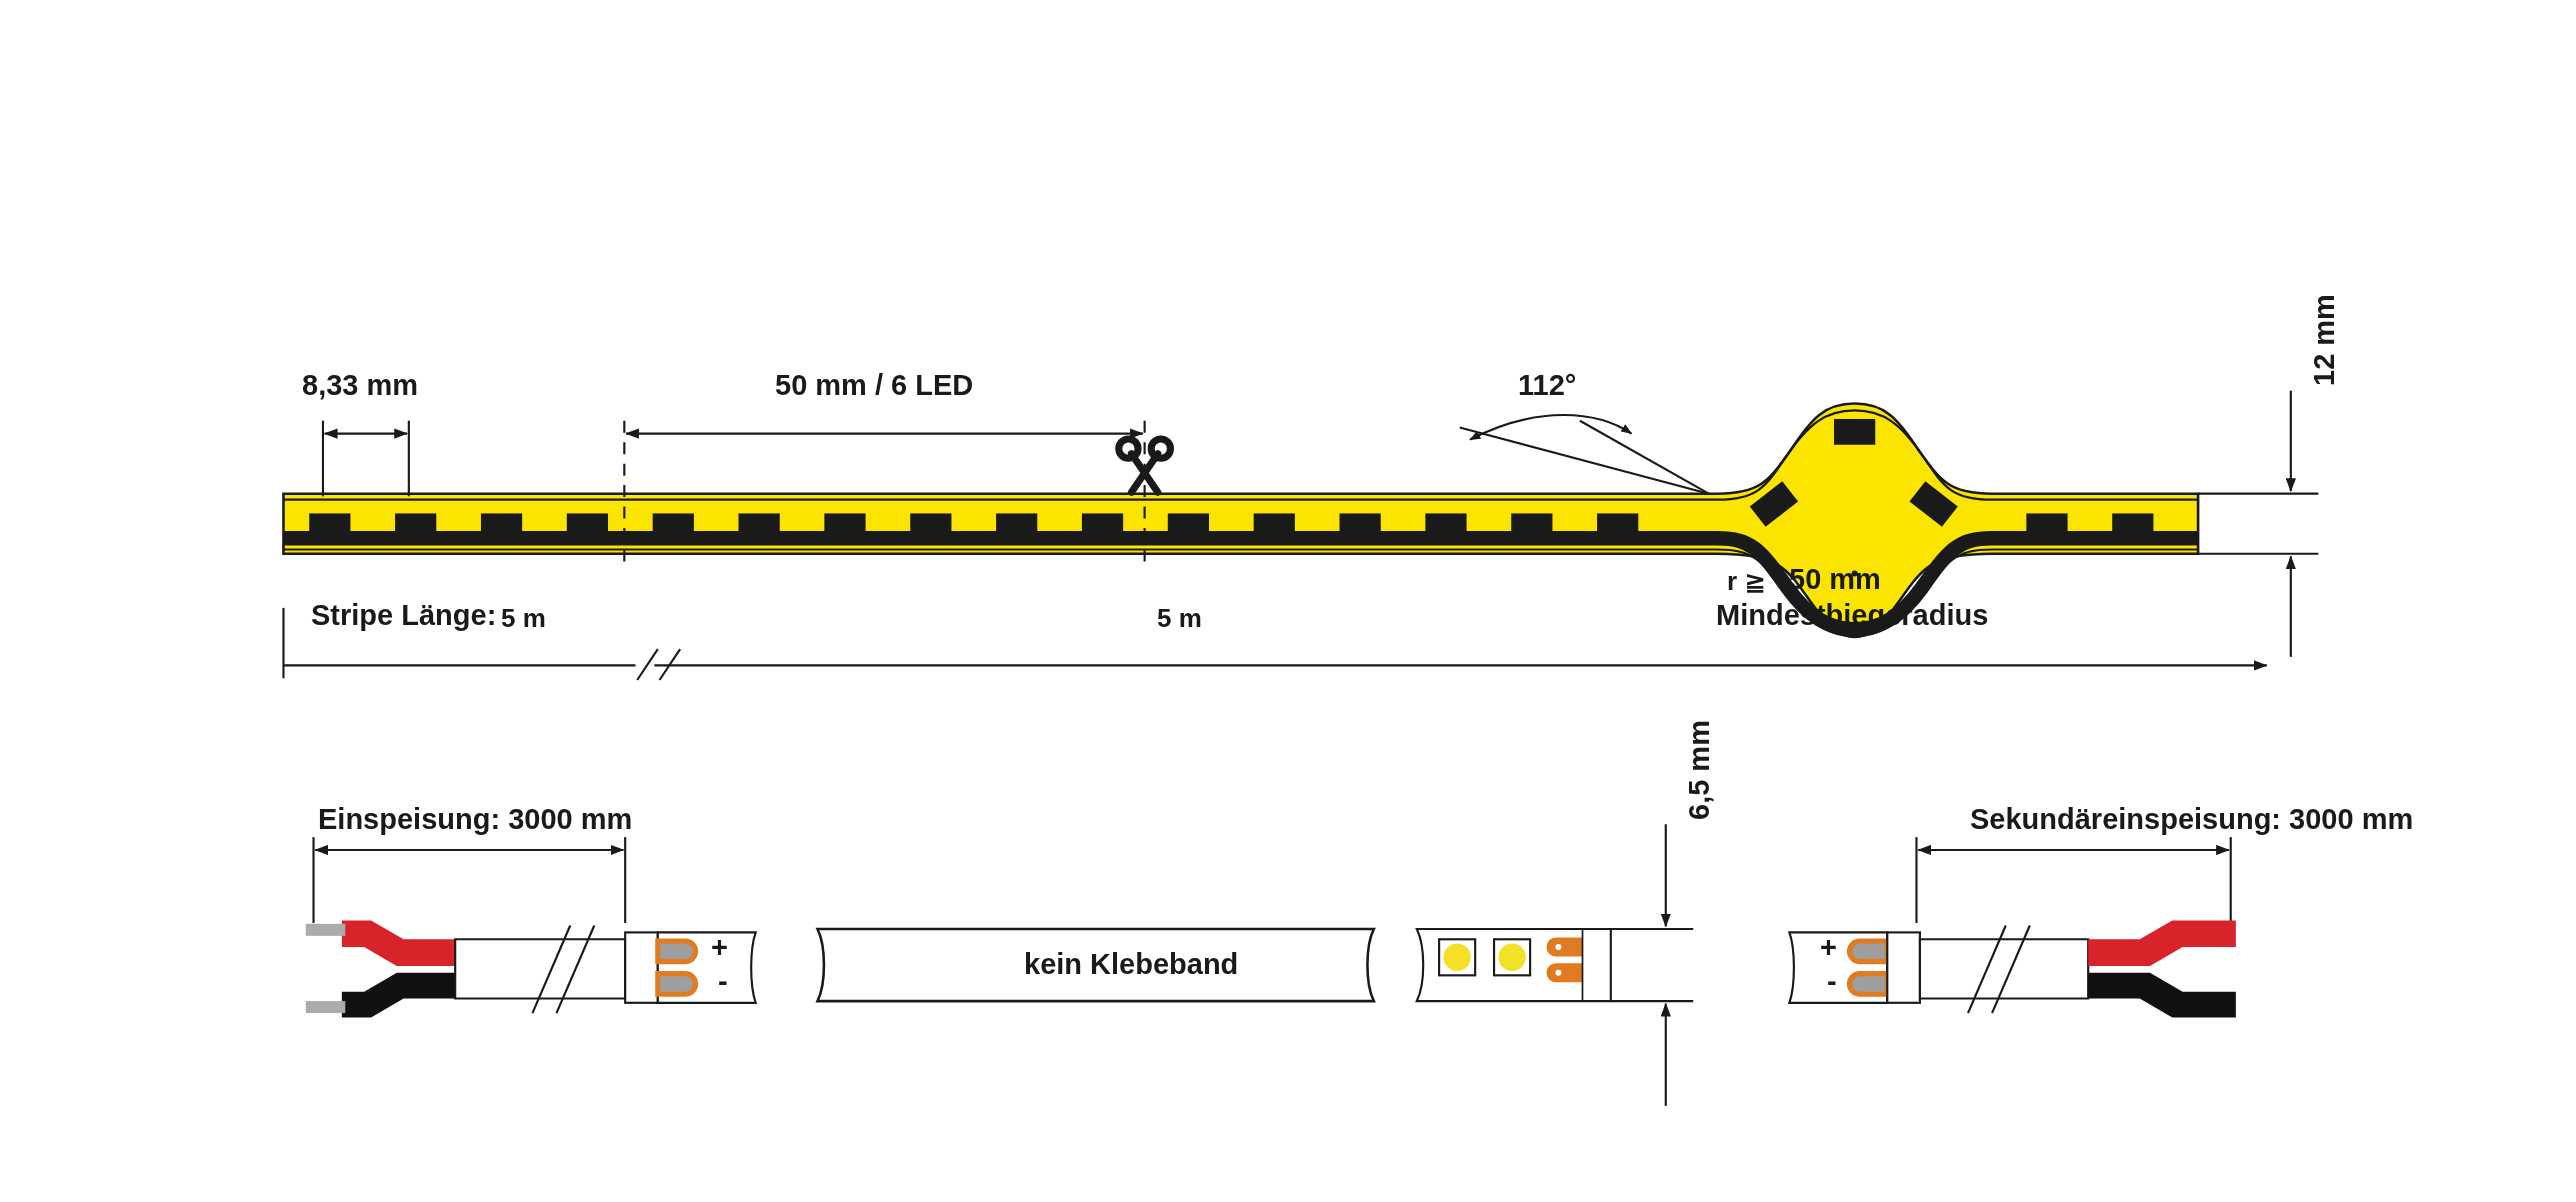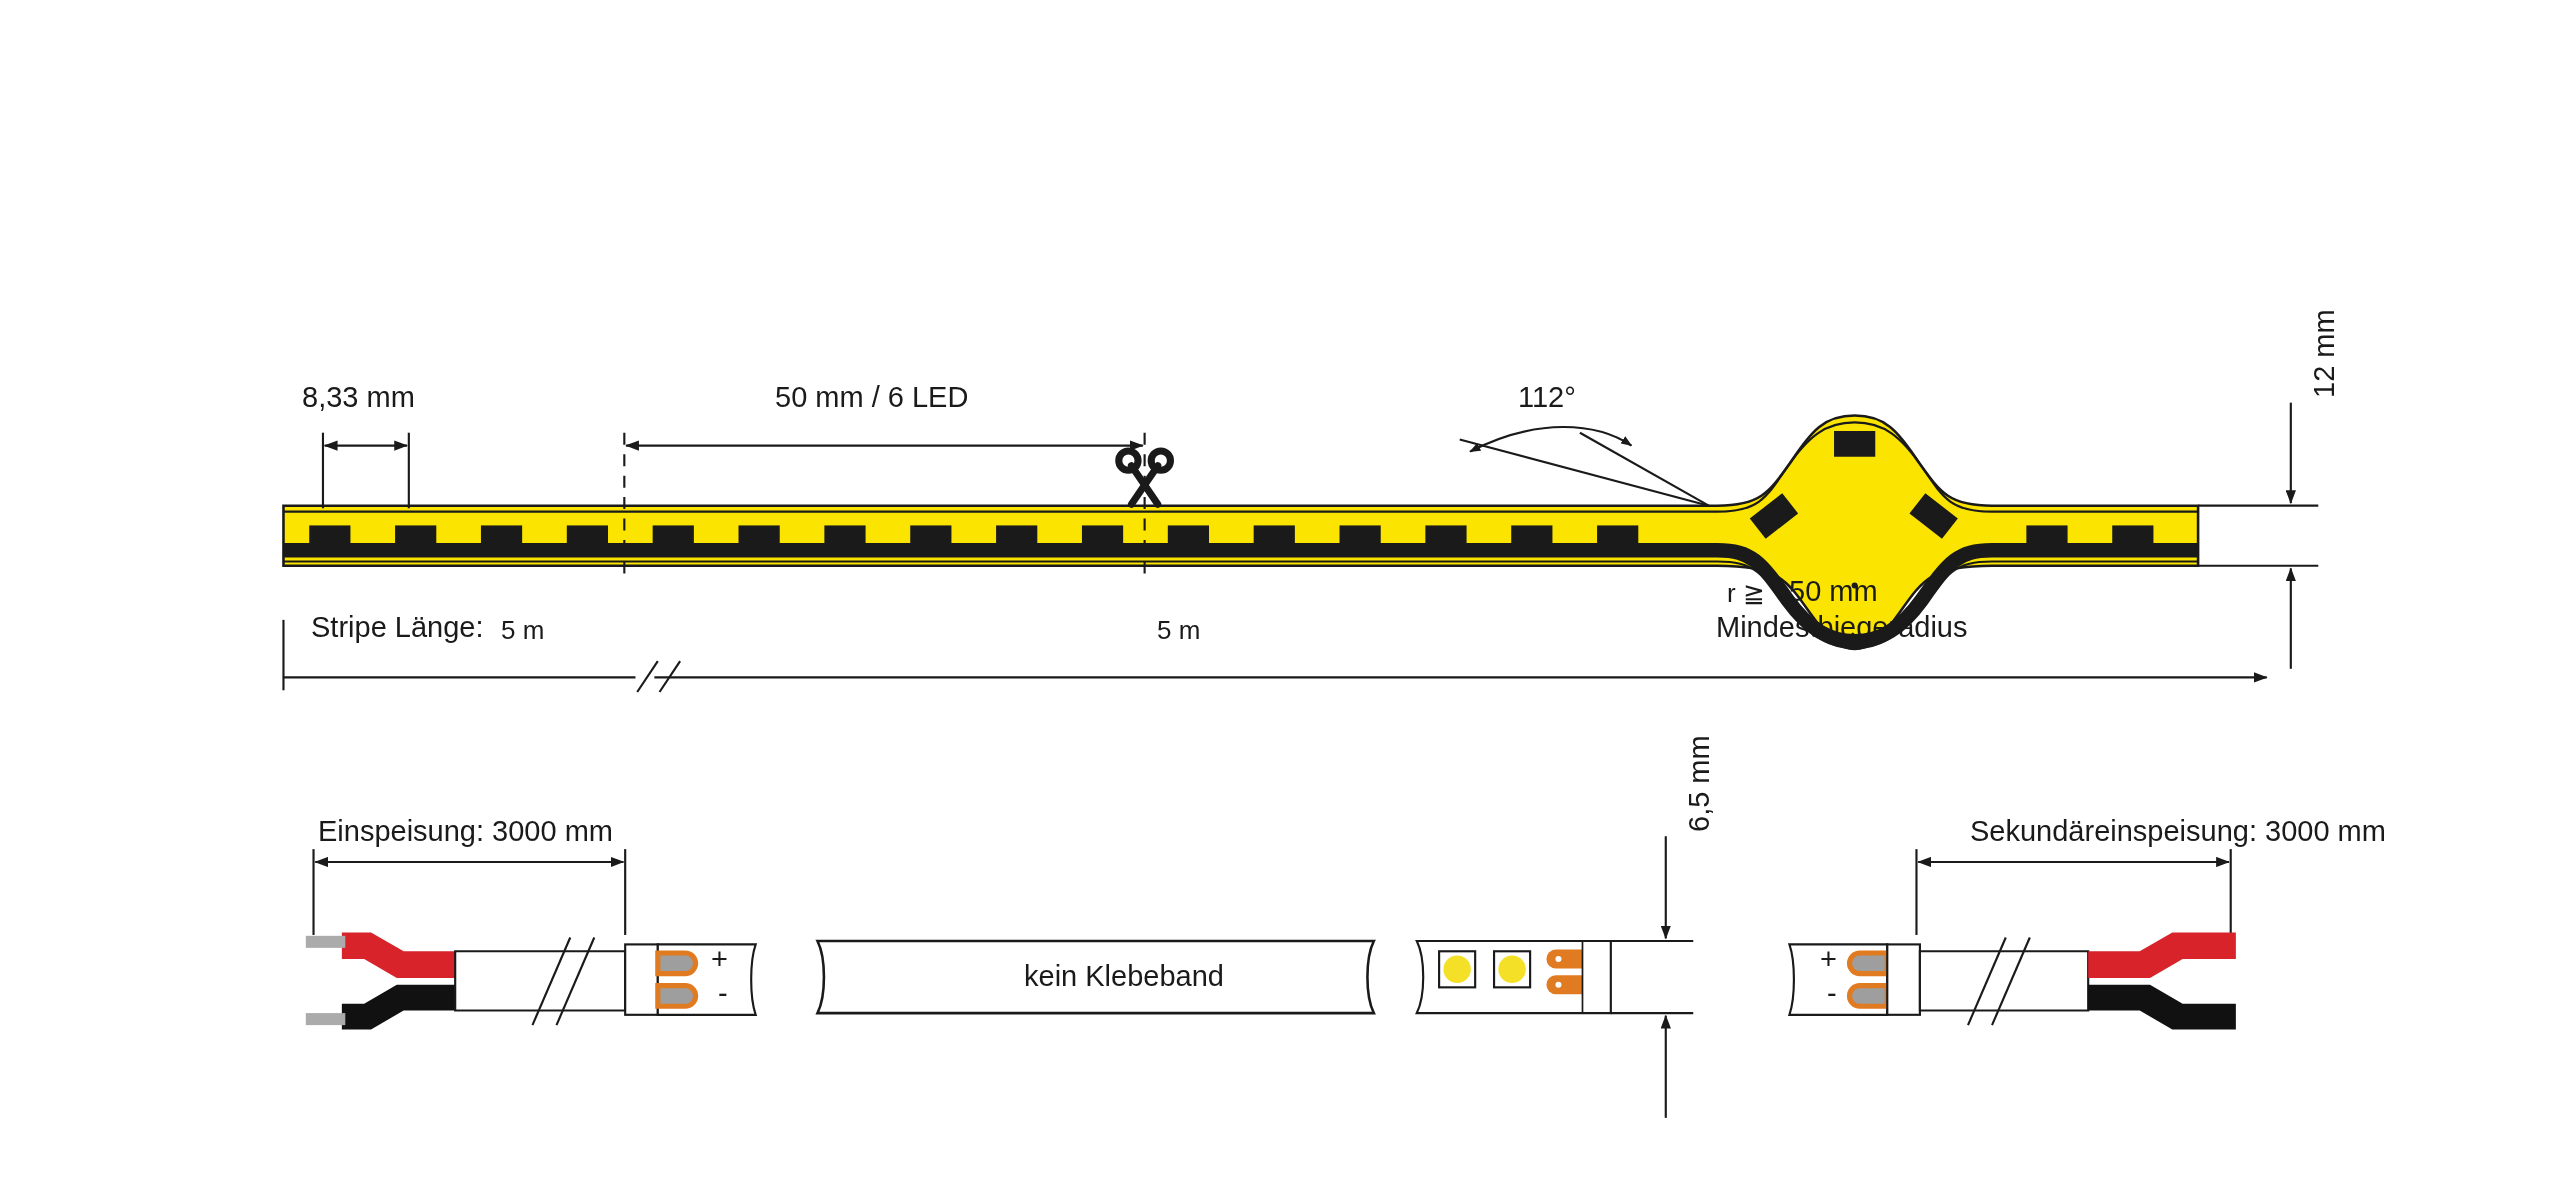--- a/index.html
+++ b/index.html
@@ -1,18 +1,18 @@
 <!DOCTYPE html>
 <html style="font-size:13.7px"><head>
 <meta charset="utf-8">
 <style>
   html,body{margin:0;padding:0;background:#fff;}
   body{width:2576px;height:1202px;position:relative;overflow:hidden;
        font-family:"Liberation Sans","DejaVu Sans",sans-serif;color:#1a1a1a;}
-  #stage{position:absolute;left:0;top:12px;width:2576px;height:1035px;}
+  #stage{position:absolute;left:0;top:0;width:2576px;height:1035px;font-weight:bold;}
   svg{position:absolute;left:0;top:0;width:2576px;height:1202px;}
   .lbl{position:absolute;white-space:nowrap;font-size:29px;color:#1a1a1a;line-height:1;}
   .lbl.sm{font-size:26px;}
   .rot{transform-origin:0 0;transform:rotate(-90deg);}
 </style>
 </head>
 <body>
 
 <div id="stage">
 

